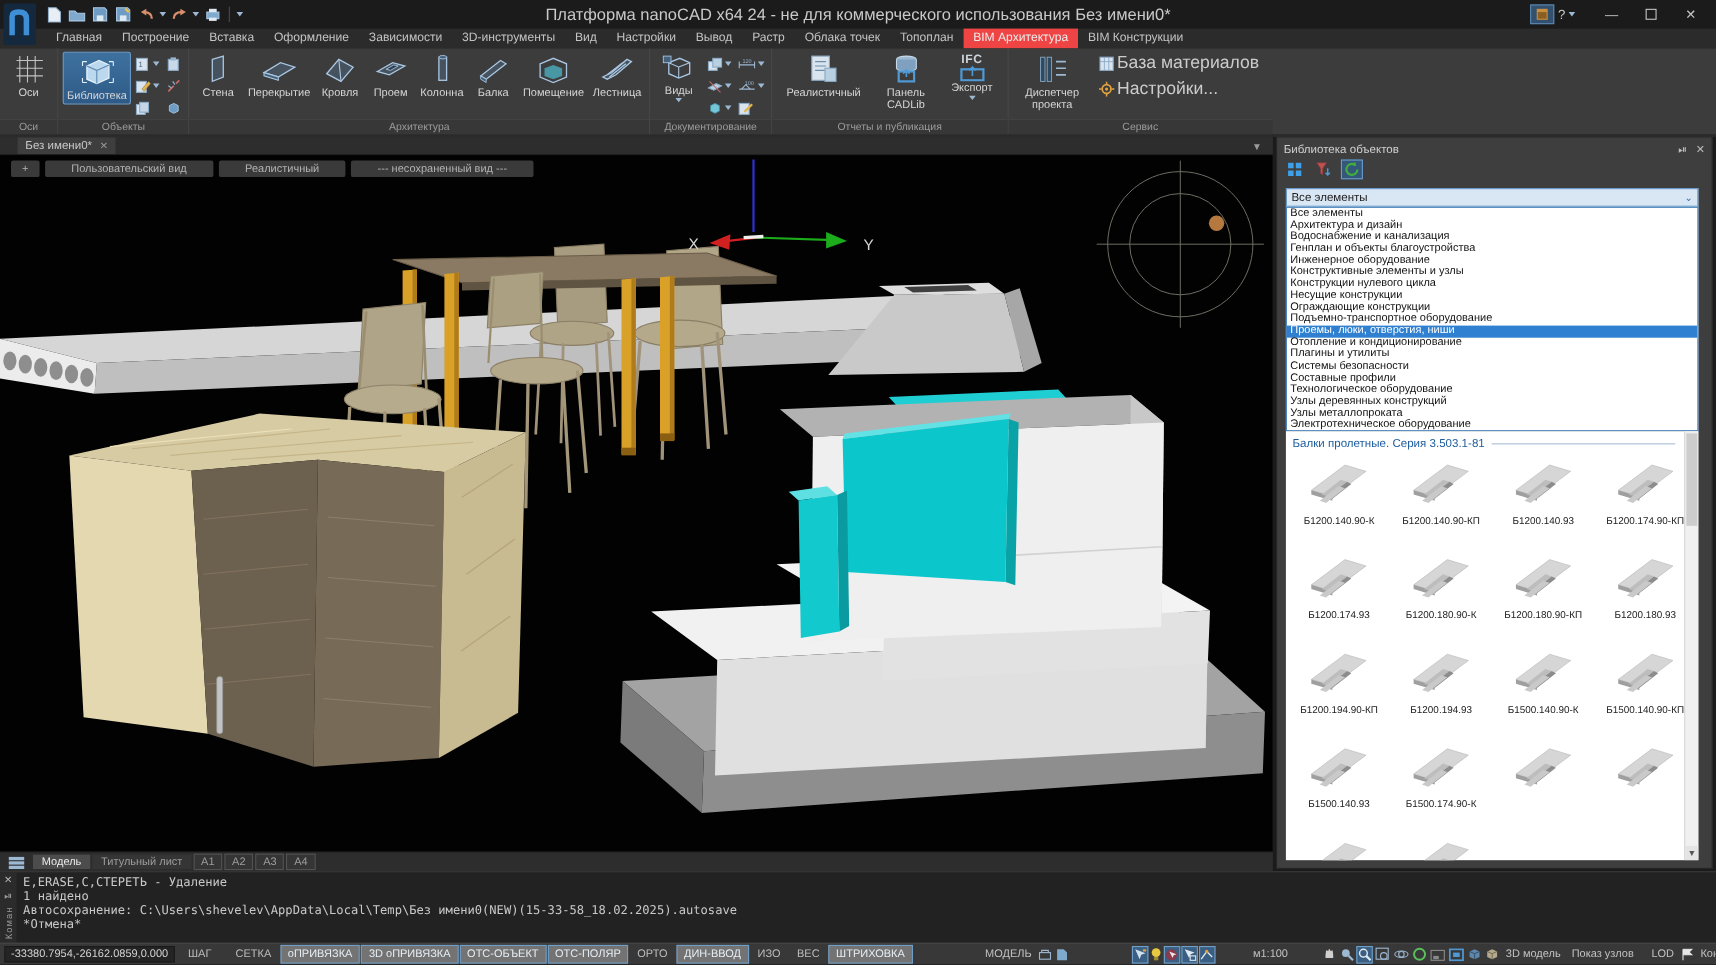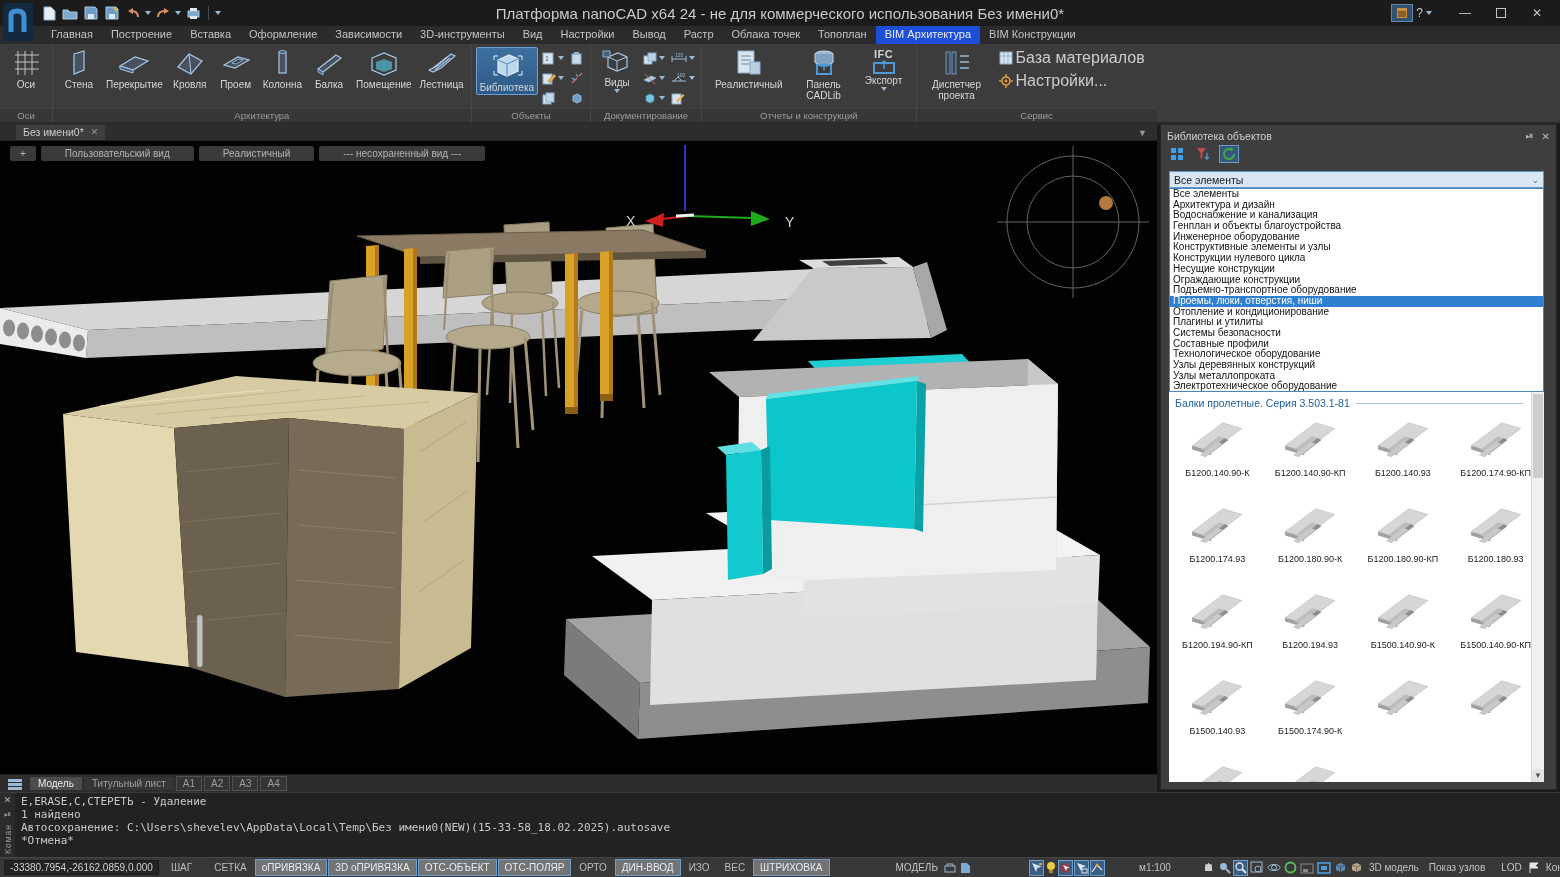--- a/index.html
+++ b/index.html
@@ -13,21 +13,21 @@
 .qi{width:18px;height:17px;display:flex;align-items:center;justify-content:center;border-radius:2px}
 .dn{width:0;height:0;border-left:3px solid transparent;border-right:3px solid transparent;border-top:4px solid #9db8d2}
 .title-text{position:absolute;left:0;right:0;text-align:center;font-size:15px;color:#c9c9c9;pointer-events:none}
 .win-ctl{position:absolute;right:0;top:0;height:26px;display:flex;align-items:center;gap:2px;padding-right:6px;background:#1b1b1b}
 .wbtn{width:34px;height:22px;display:flex;align-items:center;justify-content:center;color:#c4c4c4;font-size:12px}
 .helpbox{display:flex;align-items:center;gap:3px;margin-right:14px}
 .tilebtn{width:22px;height:18px;background:#33506e;border:1px solid #5d87b0;display:flex;align-items:center;justify-content:center}
 
 .tabsrow{position:absolute;top:26px;left:0;right:0;height:18px;background:#2b2b2b;display:flex;align-items:stretch;padding-left:42px}
 .rtab{padding:2px 9px 0;font-size:11px;color:#c3c3c3;white-space:nowrap}
-.rtab.active{background:#1d4ed8;color:#ececec}
+.rtab.active{background:#ef4444;color:#ececec}
 
 .ribbon{position:absolute;top:44px;left:0;right:0;height:80px;background:#3c3c3c;display:flex;border-bottom:2px solid #2a2a2a}
 .rgroup{display:flex;flex-direction:column;border-right:1px solid #474747}
 .rbody{flex:1;display:flex;align-items:flex-start;padding:3px 4px 0;gap:2px}
 .rlabel{height:14px;font-size:9.5px;color:#9c9c9c;text-align:center;background:#373737;border-top:1px solid #444;line-height:13px;padding:0 6px;white-space:nowrap}
 .bigbtn{display:flex;flex-direction:column;align-items:center;min-width:44px;padding:1px 3px;border-radius:2px}
 .bigbtn .cap{font-size:10px;color:#d6d6d6;text-align:center;line-height:11px;margin-top:1px;white-space:nowrap}
 .bigbtn .cap.wrap{white-space:normal;width:54px}
 .bigbtn.hl{background:linear-gradient(#3e719f,#2e5a87);border:1px solid #6ba0d2}
 .minicol{display:flex;flex-direction:column;gap:2px;margin-top:2px}
@@ -196,82 +196,20 @@
               <line x1="21" y1="3" x2="21" y2="27"></line>
             </g>
           </svg>
         <span class="cap">Оси</span>
       </div>
     </div>
     <div class="rlabel">Оси</div>
   </div>
   <div class="rgroup">
     <div class="rbody">
-      <div class="bigbtn">
-        <svg width="30" height="30">
-            <path d="M10 6 L20 3 L20 22 L10 26 Z" fill="#5b7f9e55" stroke="#a9c6e2" stroke-width="1.2"></path>
-          </svg>
-        <span class="cap">Стена</span>
-        </div>
-      <div class="bigbtn">
-        <svg width="34" height="30">
-            <path d="M3 18 L18 9 L31 13 L16 22 Z" fill="#5b7f9e55" stroke="#a9c6e2" stroke-width="1.2"></path>
-            <path d="M3 18 L16 22 L16 25 L3 21 Z" fill="#44607a" stroke="#a9c6e2" stroke-width="1"></path>
-          </svg>
-        <span class="cap">Перекрытие</span>
-        </div>
-      <div class="bigbtn">
-        <svg width="32" height="30">
-            <path d="M4 19 L15 6 L28 13 L17 26 Z" fill="#5b7f9e55" stroke="#a9c6e2" stroke-width="1.2"></path>
-            <path d="M15 6 L17 26" stroke="#a9c6e2" stroke-width="1"></path>
-          </svg>
-        <span class="cap">Кровля</span>
-        </div>
-      <div class="bigbtn">
-        <svg width="32" height="30">
-            <path d="M4 17 L18 9 L29 12 L15 20 Z" fill="#5b7f9e55" stroke="#a9c6e2" stroke-width="1.2"></path>
-            <path d="M12 15 L19 11 L23 12 L16 16 Z" fill="#2c3e50" stroke="#a9c6e2" stroke-width=".8"></path>
-          </svg>
-        <span class="cap">Проем</span>
-        </div>
-      <div class="bigbtn">
-        <svg width="18" height="30">
-            <rect x="6" y="4" width="7" height="21" fill="#5b7f9e55" stroke="#a9c6e2" stroke-width="1.2"></rect>
-            <ellipse cx="9.5" cy="4" rx="3.5" ry="1.6" fill="#44607a" stroke="#a9c6e2" stroke-width=".8"></ellipse>
-          </svg>
-        <span class="cap">Колонна</span>
-        </div>
-      <div class="bigbtn">
-        <svg width="32" height="30">
-            <path d="M5 21 L23 7 L28 10 L10 24 Z" fill="#5b7f9e55" stroke="#a9c6e2" stroke-width="1.2"></path>
-            <path d="M5 21 L10 24 L10 27 L5 24 Z" fill="#44607a" stroke="#a9c6e2" stroke-width=".8"></path>
-          </svg>
-        <span class="cap">Балка</span>
-        </div>
-      <div class="bigbtn">
-        <svg width="34" height="30">
-            <path d="M5 10 L17 5 L29 10 L29 22 L17 27 L5 22 Z" fill="none" stroke="#a9c6e2" stroke-width="1.2"></path>
-            <path d="M9 14 L17 11 L25 14 L25 21 L17 24 L9 21 Z" fill="#4fc3d9aa"></path>
-          </svg>
-        <span class="cap">Помещение</span>
-        </div>
-      <div class="bigbtn">
-        <svg width="34" height="30">
-            <g stroke="#a9c6e2" stroke-width="1.2" fill="#5b7f9e55">
-              <path d="M4 22 L12 18 L26 6 L30 8 L16 20 L8 24 Z"></path>
-              <path d="M8 20 L22 9 M10 22 L25 10"></path>
-            </g>
-          </svg>
-        <span class="cap">Лестница</span>
-        </div>
-    </div>
-    <div class="rlabel">Архитектура</div>
-  </div>
-  <div class="rgroup">
-    <div class="rbody">
       <div class="bigbtn hl">
         <svg width="34" height="32">
             <path d="M8 11 L19 6 L28 10 L28 22 L17 27 L8 23 Z" fill="#bcd8ef" stroke="#e4f0fa" stroke-width="1.2"></path>
             <path d="M8 11 L17 15 L17 27 M17 15 L28 10" stroke="#5c88ad" stroke-width="1" fill="none"></path>
             <g stroke="#e4f0fa" stroke-width="1">
               <path d="M4 7 h4 M4 7 v4 M32 7 h-4 M32 7 v4 M4 26 h4 M4 26 v-4 M32 26 h-4 M32 26 v-4"></path>
             </g>
           </svg>
         <span class="cap">Библиотека</span>
         </div>
@@ -311,20 +249,82 @@
             </svg>
           </span>
         <span class="mini">
             <svg width="14" height="13">
               <path d="M3 4 L7 2 L11 4 L11 9 L7 11 L3 9 Z" fill="#6f9cc4" stroke="#a9c8e2" stroke-width=".8"></path>
             </svg>
           </span>
       </div>
     </div>
     <div class="rlabel">Объекты</div>
+  </div>
+  <div class="rgroup">
+    <div class="rbody">
+      <div class="bigbtn">
+        <svg width="30" height="30">
+            <path d="M10 6 L20 3 L20 22 L10 26 Z" fill="#5b7f9e55" stroke="#a9c6e2" stroke-width="1.2"></path>
+          </svg>
+        <span class="cap">Стена</span>
+        </div>
+      <div class="bigbtn">
+        <svg width="34" height="30">
+            <path d="M3 18 L18 9 L31 13 L16 22 Z" fill="#5b7f9e55" stroke="#a9c6e2" stroke-width="1.2"></path>
+            <path d="M3 18 L16 22 L16 25 L3 21 Z" fill="#44607a" stroke="#a9c6e2" stroke-width="1"></path>
+          </svg>
+        <span class="cap">Перекрытие</span>
+        </div>
+      <div class="bigbtn">
+        <svg width="32" height="30">
+            <path d="M4 19 L15 6 L28 13 L17 26 Z" fill="#5b7f9e55" stroke="#a9c6e2" stroke-width="1.2"></path>
+            <path d="M15 6 L17 26" stroke="#a9c6e2" stroke-width="1"></path>
+          </svg>
+        <span class="cap">Кровля</span>
+        </div>
+      <div class="bigbtn">
+        <svg width="32" height="30">
+            <path d="M4 17 L18 9 L29 12 L15 20 Z" fill="#5b7f9e55" stroke="#a9c6e2" stroke-width="1.2"></path>
+            <path d="M12 15 L19 11 L23 12 L16 16 Z" fill="#2c3e50" stroke="#a9c6e2" stroke-width=".8"></path>
+          </svg>
+        <span class="cap">Проем</span>
+        </div>
+      <div class="bigbtn">
+        <svg width="18" height="30">
+            <rect x="6" y="4" width="7" height="21" fill="#5b7f9e55" stroke="#a9c6e2" stroke-width="1.2"></rect>
+            <ellipse cx="9.5" cy="4" rx="3.5" ry="1.6" fill="#44607a" stroke="#a9c6e2" stroke-width=".8"></ellipse>
+          </svg>
+        <span class="cap">Колонна</span>
+        </div>
+      <div class="bigbtn">
+        <svg width="32" height="30">
+            <path d="M5 21 L23 7 L28 10 L10 24 Z" fill="#5b7f9e55" stroke="#a9c6e2" stroke-width="1.2"></path>
+            <path d="M5 21 L10 24 L10 27 L5 24 Z" fill="#44607a" stroke="#a9c6e2" stroke-width=".8"></path>
+          </svg>
+        <span class="cap">Балка</span>
+        </div>
+      <div class="bigbtn">
+        <svg width="34" height="30">
+            <path d="M5 10 L17 5 L29 10 L29 22 L17 27 L5 22 Z" fill="none" stroke="#a9c6e2" stroke-width="1.2"></path>
+            <path d="M9 14 L17 11 L25 14 L25 21 L17 24 L9 21 Z" fill="#4fc3d9aa"></path>
+          </svg>
+        <span class="cap">Помещение</span>
+        </div>
+      <div class="bigbtn">
+        <svg width="34" height="30">
+            <g stroke="#a9c6e2" stroke-width="1.2" fill="#5b7f9e55">
+              <path d="M4 22 L12 18 L26 6 L30 8 L16 20 L8 24 Z"></path>
+              <path d="M8 20 L22 9 M10 22 L25 10"></path>
+            </g>
+          </svg>
+        <span class="cap">Лестница</span>
+        </div>
+    </div>
+    <div class="rlabel">Архитектура</div>
   </div>
   <div class="rgroup">
     <div class="rbody">
       <div class="bigbtn">
         <svg width="32" height="28">
             <path d="M7 9 L17 5 L26 9 L26 19 L16 23 L7 19 Z" fill="none" stroke="#a9c6e2" stroke-width="1.2"></path>
             <path d="M7 9 L16 13 L16 23 M16 13 L26 9" stroke="#a9c6e2" stroke-width="1" fill="none"></path>
             <rect x="2" y="3" width="7" height="6" fill="#44607a" stroke="#a9c6e2" stroke-width=".8"></rect>
           </svg>
         <span class="cap">Виды</span>
@@ -403,21 +403,21 @@
       <div class="bigbtn">
         <span style="font-size:11px;color:#cdd5dc;font-weight:bold;letter-spacing:.5px">IFC</span>
         <svg width="26" height="14">
             <rect x="3" y="3" width="20" height="10" fill="none" stroke="#4f9ad6" stroke-width="2"></rect>
             <path d="M13 1 v8 M10 4 l3-3 3 3" stroke="#4f9ad6" stroke-width="1.5" fill="none"></path>
           </svg>
         <span class="cap">Экспорт</span>
         <span class="dn" style="margin-top:1px"></span>
         </div>
     </div>
-    <div class="rlabel">Отчеты и конструкций</div>
+    <div class="rlabel">Отчеты и публикация</div>
   </div>
   <div class="rgroup" style="border-right:none">
     <div class="rbody" style="gap:10px;padding:3px 10px 0">
       <div class="bigbtn">
         <svg width="30" height="30">
             <g fill="#2f4a60" stroke="#8aaac6" stroke-width=".8">
               <rect x="4" y="4" width="4" height="22"></rect>
               <rect x="10" y="4" width="4" height="22"></rect>
             </g>
             <g stroke="#9db8d2" stroke-width="1.5">

